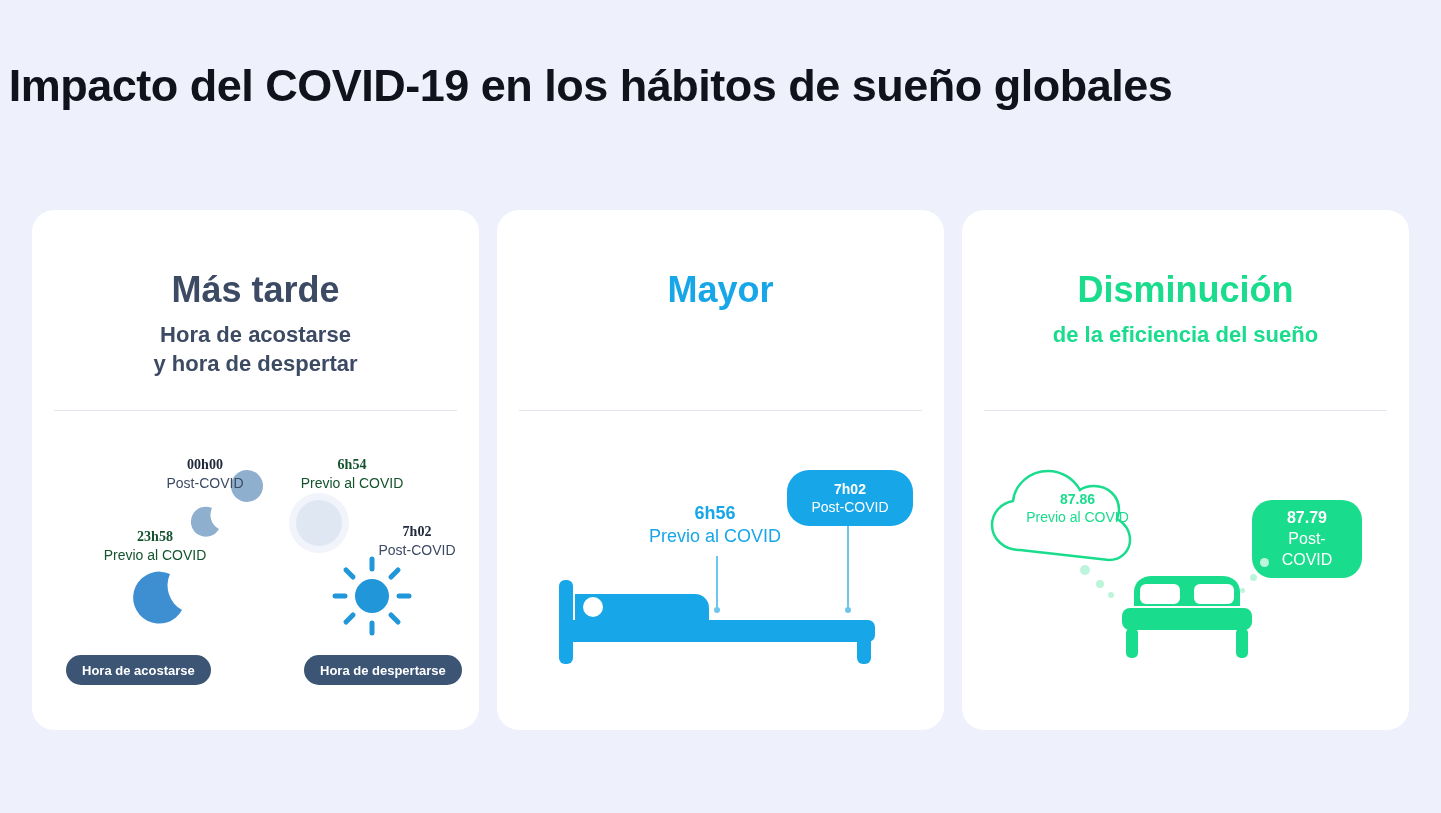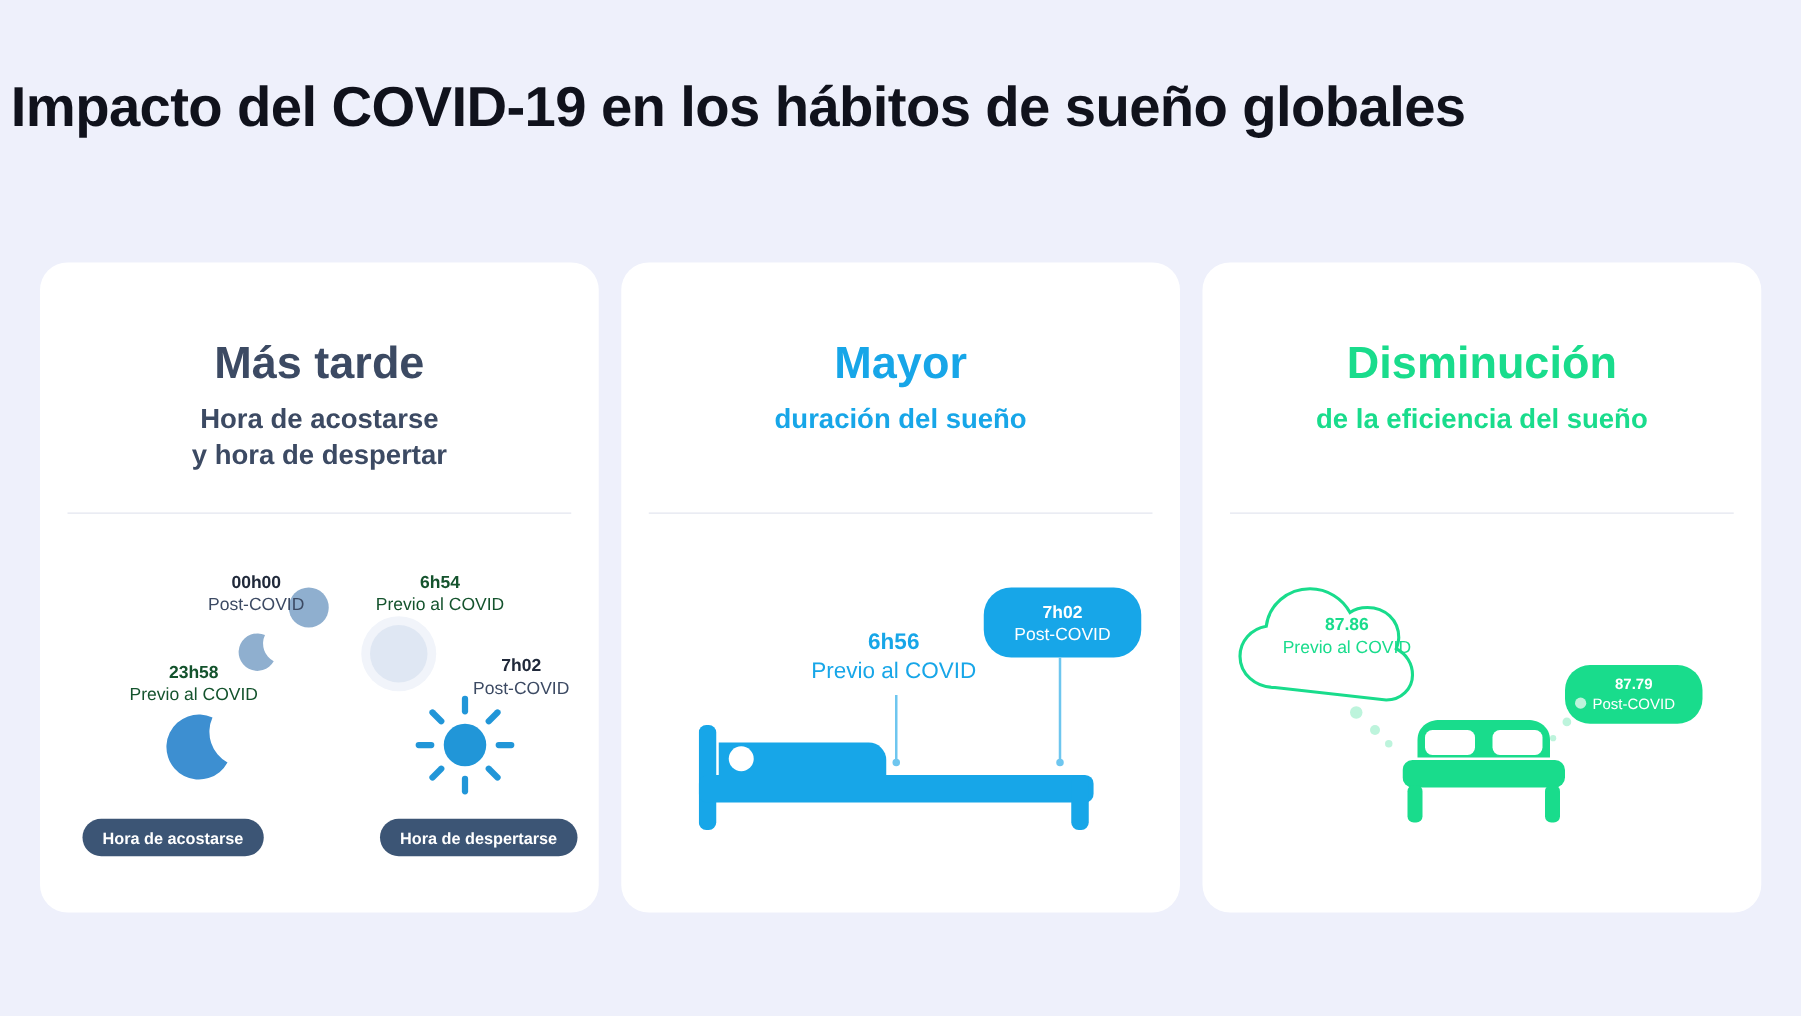--- a/index.html
+++ b/index.html
@@ -80,21 +80,21 @@
     height: 320px;
   }
 
   
   .lbl {
     position: absolute;
     text-align: center;
     line-height: 1.3;
     font-size: 14px;
   }
-  .lbl .val { display: block; font-weight: bold; }
+  .lbl .val { display: block; font-weight: bold; font-family: Liberation Serif, serif; }
   .lbl.dim { color: #14532d; }
   .lbl.dark { color: #3c4a63; }
   .lbl.dark .val { color: #20293a; }
 
   .moon-big {
     position: absolute;
     left: 98px;
     top: 160px;
     width: 56px;
     height: 56px;
@@ -192,24 +192,23 @@
     line-height: 1.3;
     color: #19dc8c;
   }
   .cloud-lbl .val { display: block; font-weight: bold; }
   .green-bubble {
     position: absolute;
     border-radius: 20px;
     background: #19dc8c;
     color: #fff;
     text-align: center;
-    font-size: 12px;
+    font-size: 16px;
     line-height: 1.3;
     padding: 8px 16px;
-    margin-top: 32px;
   }
   .green-bubble .val { display: block; font-weight: bold; }
   .zzz {
     position: absolute;
     border-radius: 50%;
     background: #bdf4dc;
   }
 </style>
 </head>
 <body>
@@ -278,21 +277,20 @@
         </div>
 
         <div class="pill" style="left:34px; top:245px;">Hora de acostarse</div>
         <div class="pill" style="left:272px; top:245px;">Hora de despertarse</div>
       </div>
     </div>
 
     <div class="card c2">
       <div class="card-heading">
         <div class="card-title">Mayor</div>
-        <div class="card-sub">duración del sueño</div>
       </div>
       <div class="divider"></div>
 
       <div class="card-body">
 
         <div class="plain-lbl" style="left:138px; top:92px; width:160px;">
           <span class="val">6h56</span>
           <span>Previo al COVID</span>
         </div>
 

